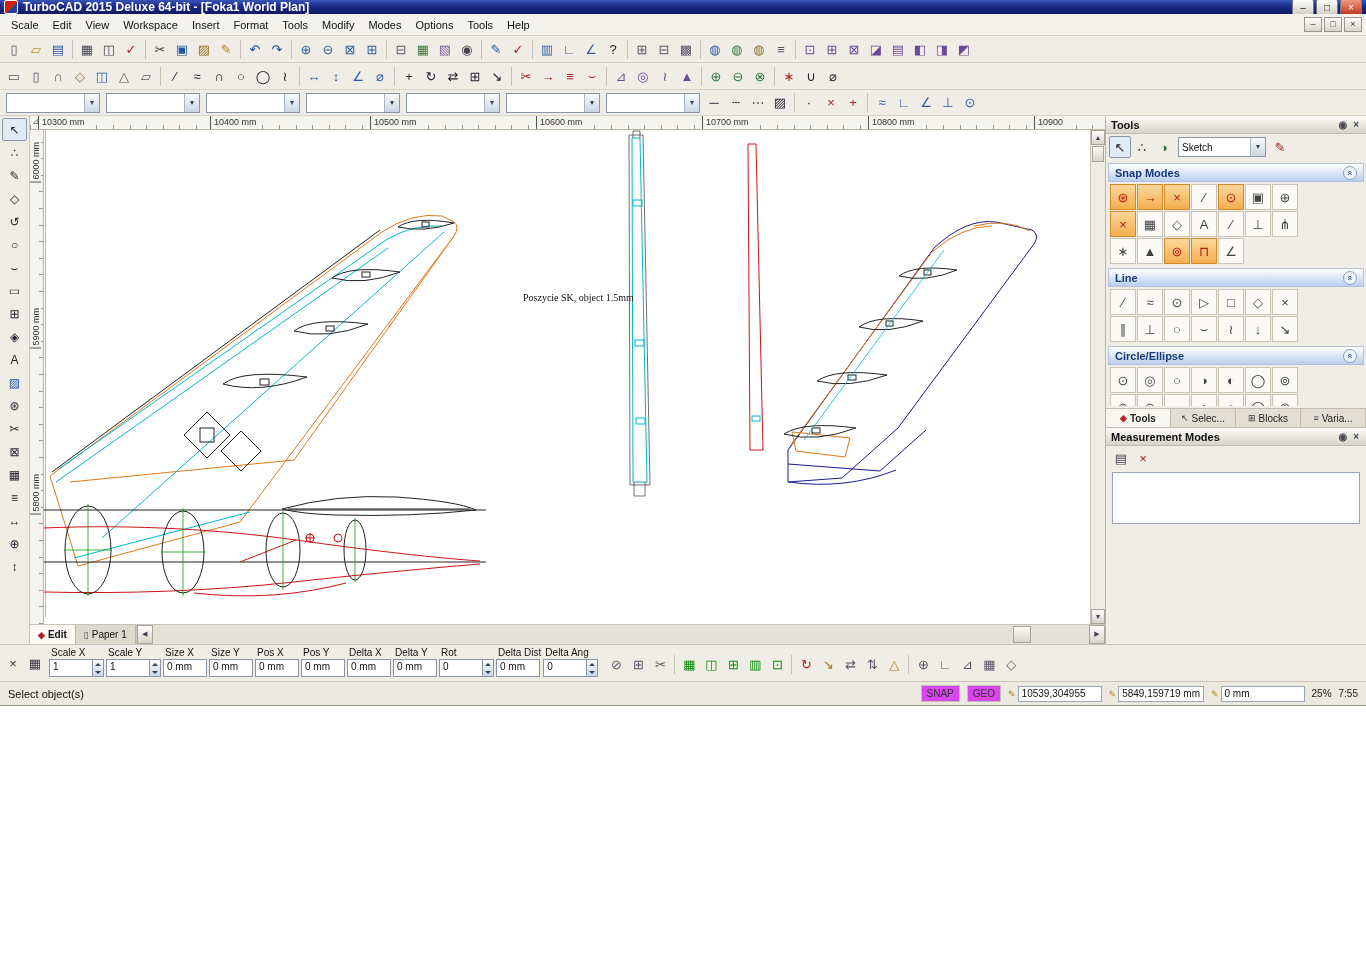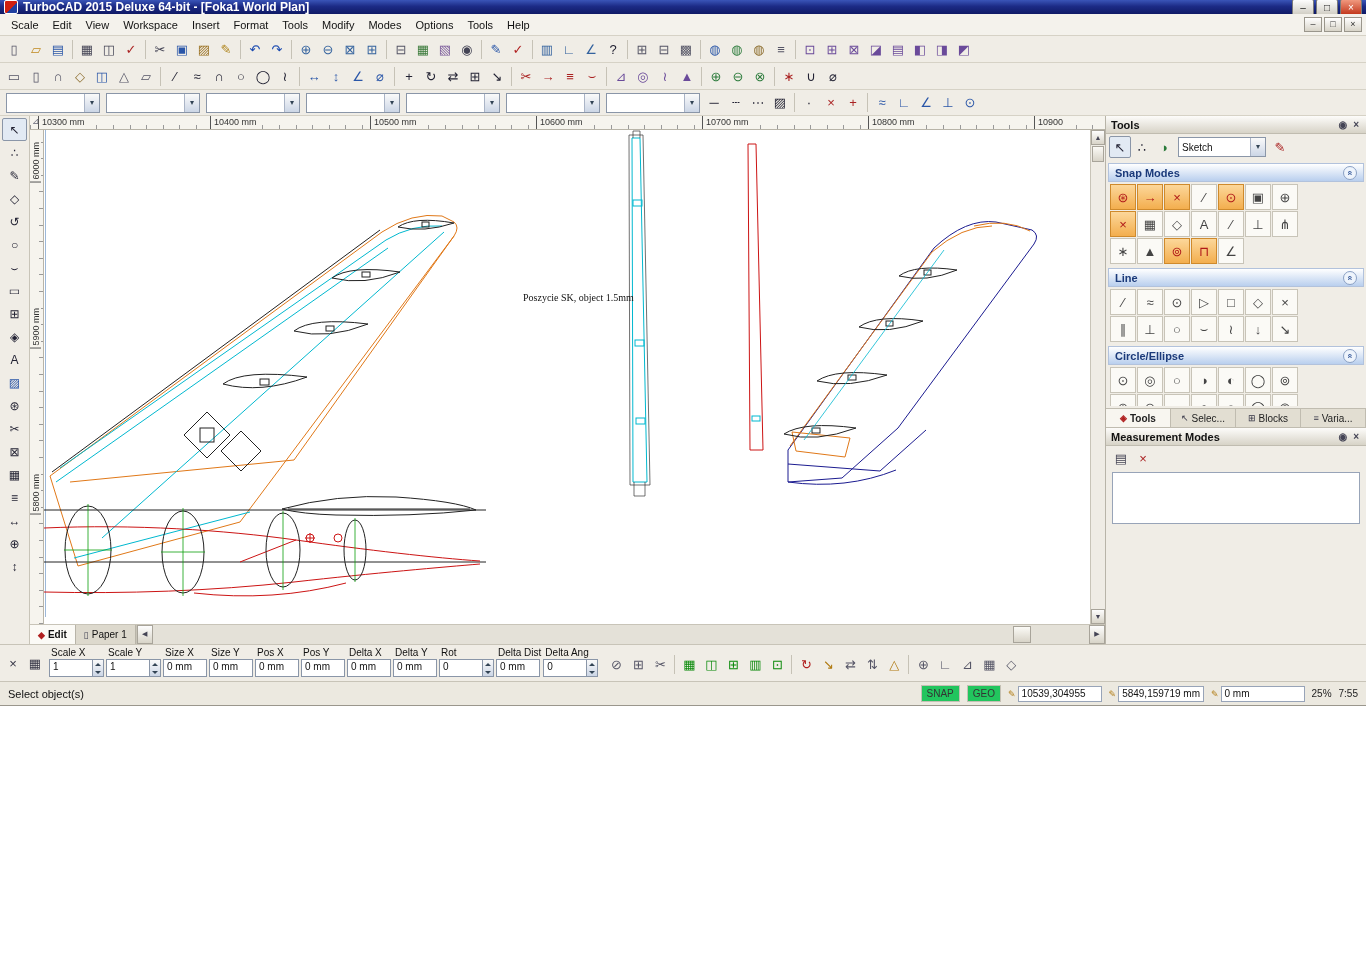--- a/index.html
+++ b/index.html
@@ -88,21 +88,21 @@
 .spin{width:11px;height:18px;display:flex;flex-direction:column;border:1px solid #8a96a8;border-left:none;background:linear-gradient(#fafafa,#ccd6e6)}
 .spin i{flex:1;display:flex;align-items:center;justify-content:center}
 .spin i::after{content:'';width:0;height:0;border-left:3px solid transparent;border-right:3px solid transparent}
 .spin .up::after{border-bottom:3px solid #345}
 .spin .dn::after{border-top:3px solid #345}
 .insp-icons{display:flex;align-items:center;height:22px;margin-top:7px;margin-left:6px}
 
 .statusbar{height:24px;background:#ece9e0;border-top:1px solid #c8c4b8;display:flex;align-items:center;padding:0 8px;flex:0 0 auto}
 .sb-hint{flex:0 0 auto}
 .sb-right{margin-left:auto;display:flex;align-items:center;gap:7px}
-.sb-flat{padding:2px 5px;border:1px solid #c4c0b4;background:#22c55e;font-size:10px;color:#333}
+.sb-flat{padding:2px 5px;border:1px solid #c4c0b4;background:#d946ef;font-size:10px;color:#333}
 .sb-coord{display:flex;align-items:center;gap:2px}
 .sb-ico{font-size:9px;color:#b07a10}
 .sb-field{background:#fff;border:1px solid #98a4b8;height:16px;min-width:84px;max-width:92px;padding:0 3px;font-size:10px;line-height:14px;overflow:hidden;white-space:nowrap}
 .sb-text{font-size:10px;color:#222}
 </style>
 </head>
 <body>
 
 <div class="app">
 

